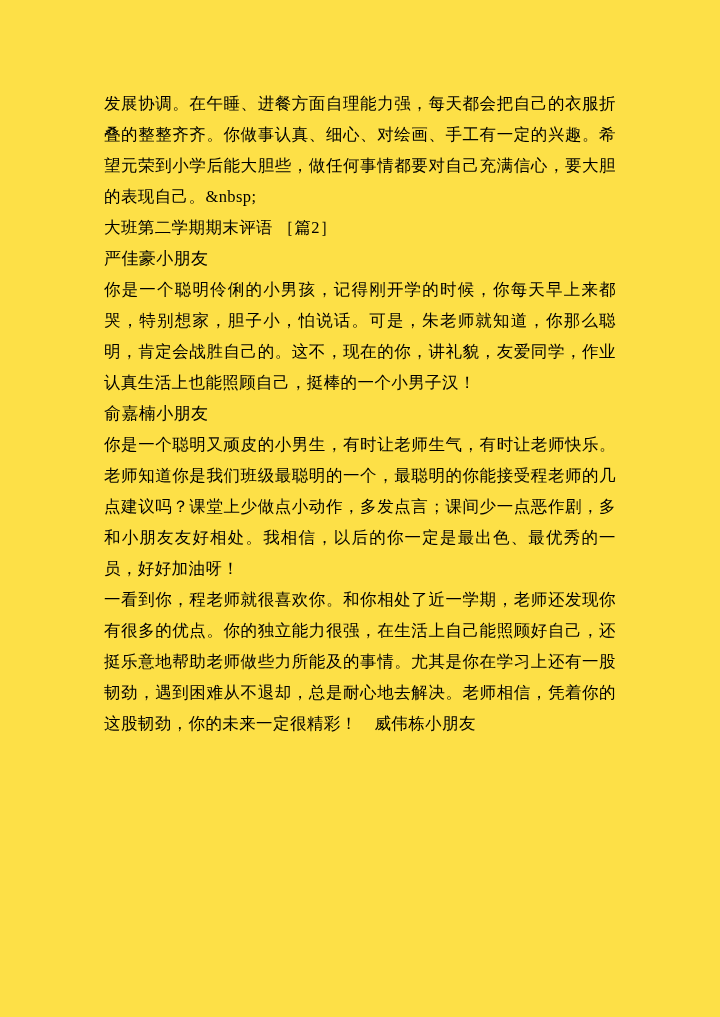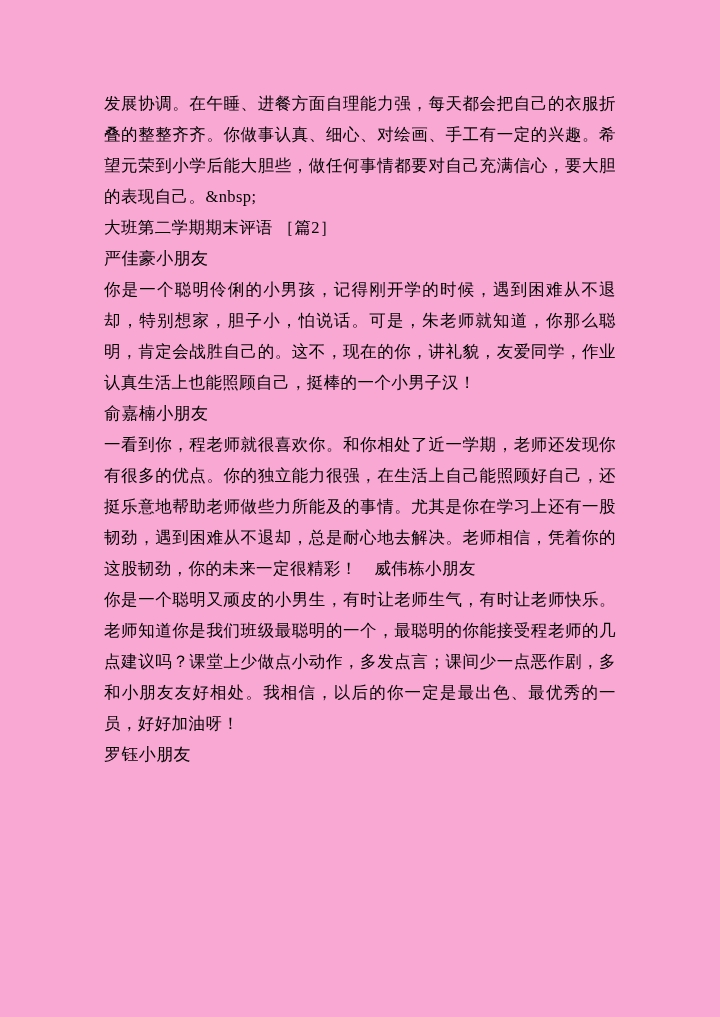--- a/index.html
+++ b/index.html
@@ -10,21 +10,21 @@
   body {
     width: 720px;
     height: 1017px;
     font-family: "Liberation Serif", "DejaVu Serif", serif;
     color: #000000;
   }
   .page {
     position: relative;
     width: 720px;
     height: 1017px;
-    background: #f9a8d4;
+    background: #fde047;
     box-sizing: border-box;
     padding: 88px 104px 60px 104px;
     overflow: hidden;
   }
   .doc-body {
     width: 512px;
   }
   p {
     margin: 0;
     font-size: 16.5px;
@@ -47,19 +47,18 @@
   }
 </style>
 </head>
 <body>
 
 <div class="page">
   <div class="doc-body">
     <p class="para">发展协调。在午睡、进餐方面自理能力强，每天都会把自己的衣服折叠的整整齐齐。你做事认真、细心、对绘画、手工有一定的兴趣。希望元荣到小学后能大胆些，做任何事情都要对自己充满信心，要大胆的表现自己。&amp;nbsp;</p>
     <p class="heading">大班第二学期期末评语 ［篇2］</p>
     <p class="name">严佳豪小朋友</p>
-    <p class="para">你是一个聪明伶俐的小男孩，记得刚开学的时候，遇到困难从不退却，特别想家，胆子小，怕说话。可是，朱老师就知道，你那么聪明，肯定会战胜自己的。这不，现在的你，讲礼貌，友爱同学，作业认真生活上也能照顾自己，挺棒的一个小男子汉！</p>
+    <p class="para">你是一个聪明伶俐的小男孩，记得刚开学的时候，你每天早上来都哭，特别想家，胆子小，怕说话。可是，朱老师就知道，你那么聪明，肯定会战胜自己的。这不，现在的你，讲礼貌，友爱同学，作业认真生活上也能照顾自己，挺棒的一个小男子汉！</p>
     <p class="name">俞嘉楠小朋友</p>
+    <p class="para">你是一个聪明又顽皮的小男生，有时让老师生气，有时让老师快乐。老师知道你是我们班级最聪明的一个，最聪明的你能接受程老师的几点建议吗？课堂上少做点小动作，多发点言；课间少一点恶作剧，多和小朋友友好相处。我相信，以后的你一定是最出色、最优秀的一员，好好加油呀！</p>
     <p class="para">一看到你，程老师就很喜欢你。和你相处了近一学期，老师还发现你有很多的优点。你的独立能力很强，在生活上自己能照顾好自己，还挺乐意地帮助老师做些力所能及的事情。尤其是你在学习上还有一股韧劲，遇到困难从不退却，总是耐心地去解决。老师相信，凭着你的这股韧劲，你的未来一定很精彩！　威伟栋小朋友</p>
-    <p class="para">你是一个聪明又顽皮的小男生，有时让老师生气，有时让老师快乐。老师知道你是我们班级最聪明的一个，最聪明的你能接受程老师的几点建议吗？课堂上少做点小动作，多发点言；课间少一点恶作剧，多和小朋友友好相处。我相信，以后的你一定是最出色、最优秀的一员，好好加油呀！</p>
-    <p class="name">罗钰小朋友</p>
   </div>
 </div>
 
 </body></html>

